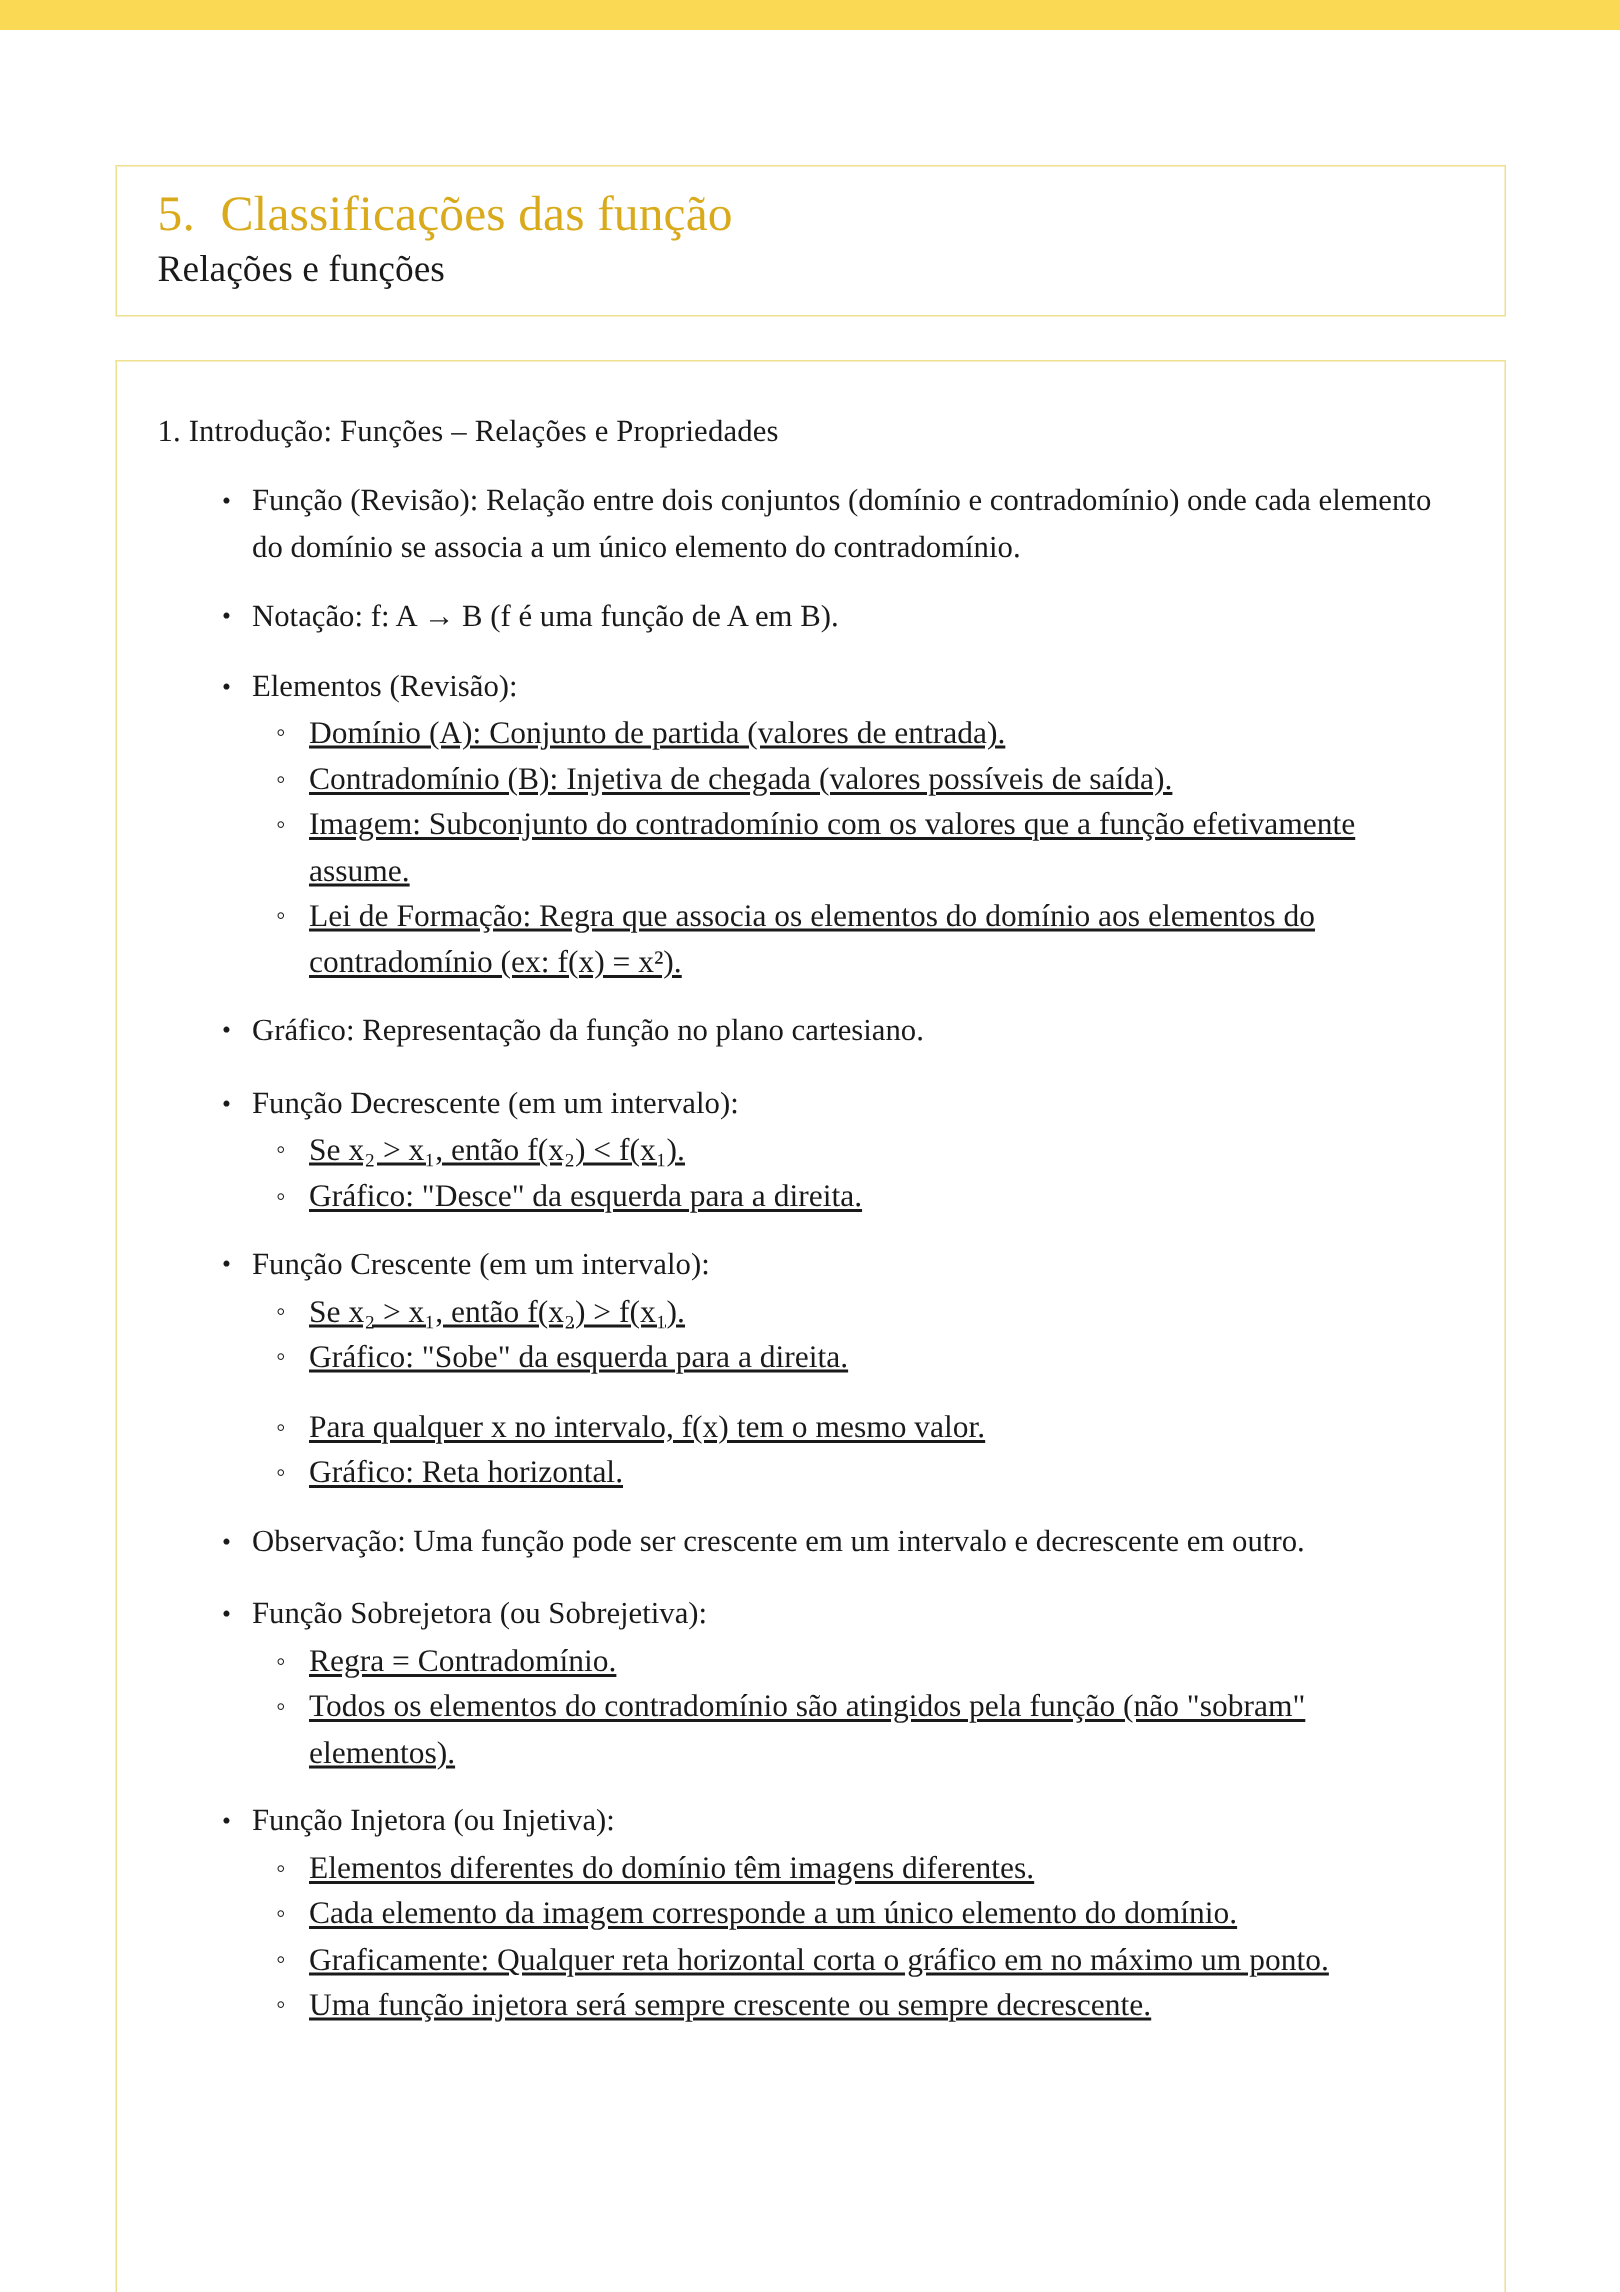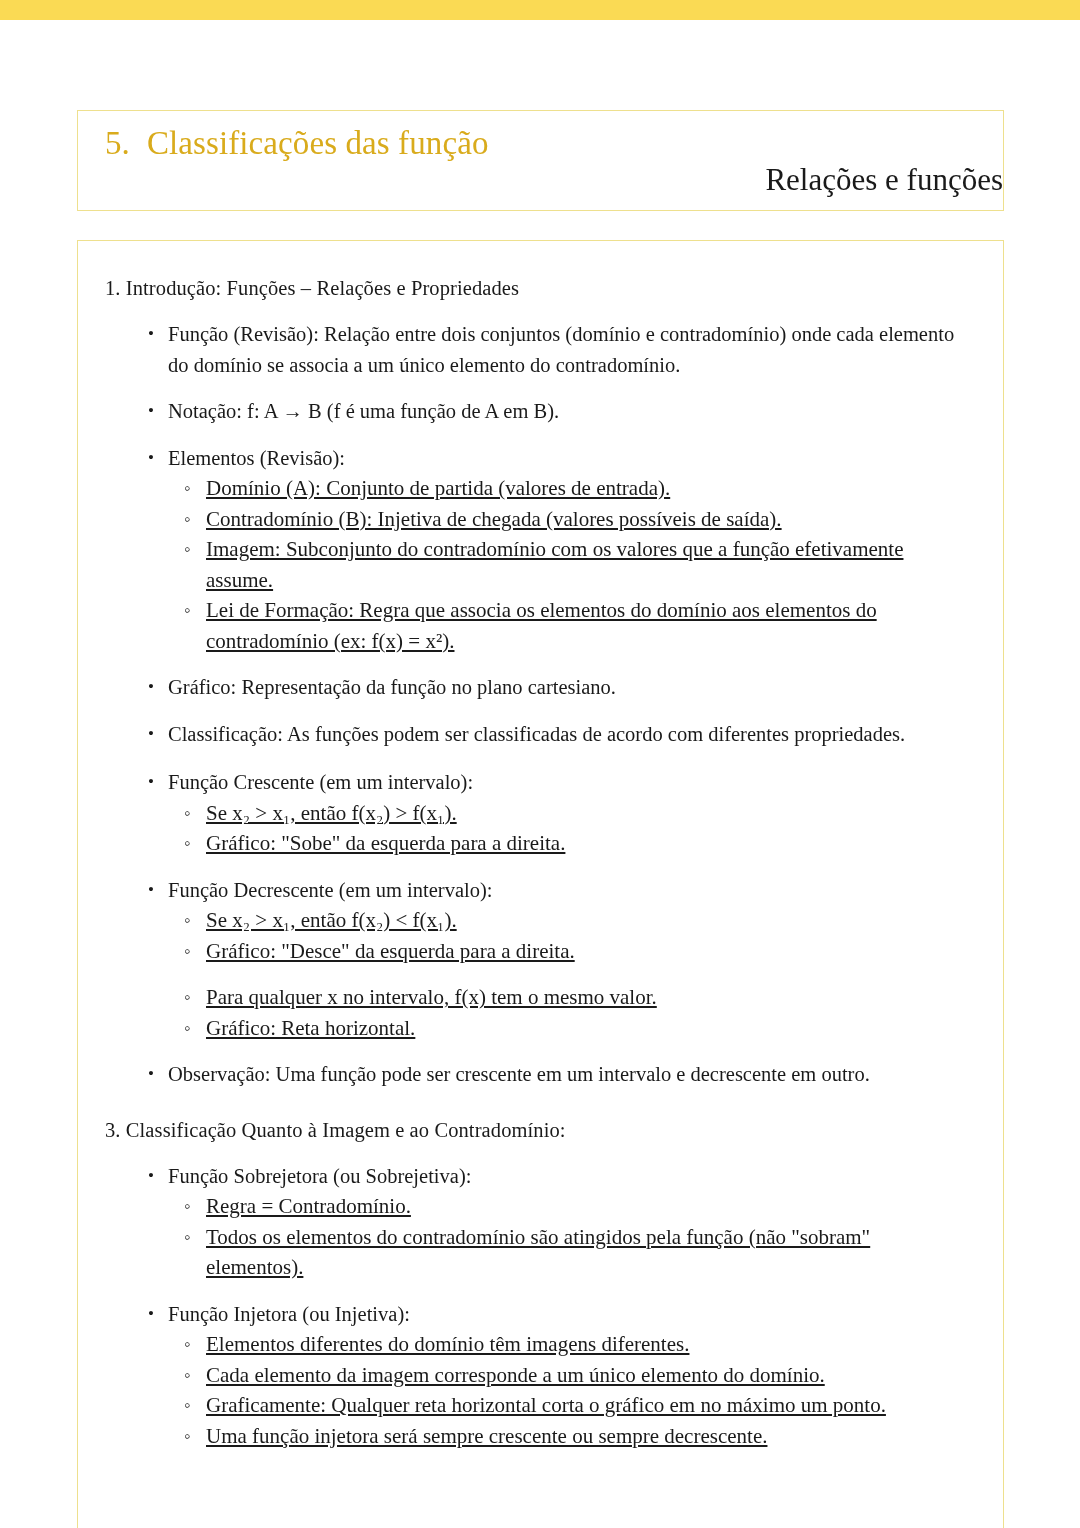--- a/index.html
+++ b/index.html
@@ -43,24 +43,23 @@
     color: #d9ab1c;
     font-size: 33px;
     line-height: 40px;
     letter-spacing: 0.1px;
     white-space: nowrap;
   }
   .title-num { margin-right: 17px; }
   .title-main { }
   .subtitle {
     color: #1a1a1a;
-    font-size: 31px;
+    font-size: 25px;
     line-height: 31px;
     margin-top: 1px;
-    text-align: right;
   }
 
   
   .body-card {
     position: absolute;
     left: 77px;
     top: 240px;
     width: 927px;
     height: 1320px;           
     border: 1.5px solid #eee08e;
@@ -150,50 +149,46 @@
           <ul class="lvl2">
             <li>Domínio (A): Conjunto de partida (valores de entrada).</li>
             <li>Contradomínio (B): Injetiva de chegada (valores possíveis de saída).</li>
             <li>Imagem: Subconjunto do contradomínio com os valores que a função efetivamente assume.</li>
             <li>Lei de Formação: Regra que associa os elementos do domínio aos elementos do contradomínio (ex: f(x) = x²).</li>
           </ul>
         </li>
         <li>
           <span class="txt blk">Gráfico: Representação da função no plano cartesiano.</span>
         </li>
-        <li>
-          <span class="txt blk">Classificação: As funções podem ser classificadas de acordo com diferentes propriedades.</span>
-        </li>
       </ul>
       <ul class="lvl1">
         <li>
+          <span class="txt blk">Função Decrescente (em um intervalo):</span>
+          <ul class="lvl2">
+            <li>Se x₂ &gt; x₁, então f(x₂) &lt; f(x₁).</li>
+            <li>Gráfico: "Desce" da esquerda para a direita.</li>
+          </ul>
+        </li>
+        <li>
           <span class="txt blk">Função Crescente (em um intervalo):</span>
           <ul class="lvl2">
             <li>Se x₂ &gt; x₁, então f(x₂) &gt; f(x₁).</li>
             <li>Gráfico: "Sobe" da esquerda para a direita.</li>
           </ul>
         </li>
         <li>
-          <span class="txt blk">Função Decrescente (em um intervalo):</span>
-          <ul class="lvl2">
-            <li>Se x₂ &gt; x₁, então f(x₂) &lt; f(x₁).</li>
-            <li>Gráfico: "Desce" da esquerda para a direita.</li>
-          </ul>
-        </li>
-        <li>
           <ul class="lvl2">
             <li>Para qualquer x no intervalo, f(x) tem o mesmo valor.</li>
             <li>Gráfico: Reta horizontal.</li>
           </ul>
         </li>
         <li>
           <span class="txt blk">Observação: Uma função pode ser crescente em um intervalo e decrescente em outro.</span>
         </li>
       </ul>
-      <div class="section-heading spaced">3. Classificação Quanto à Imagem e ao Contradomínio:</div>
       <ul class="lvl1">
         <li>
           <span class="txt blk">Função Sobrejetora (ou Sobrejetiva):</span>
           <ul class="lvl2">
             <li>Regra = Contradomínio.</li>
             <li>Todos os elementos do contradomínio são atingidos pela função (não "sobram" elementos).</li>
           </ul>
         </li>
         <li>
           <span class="txt blk">Função Injetora (ou Injetiva):</span>

